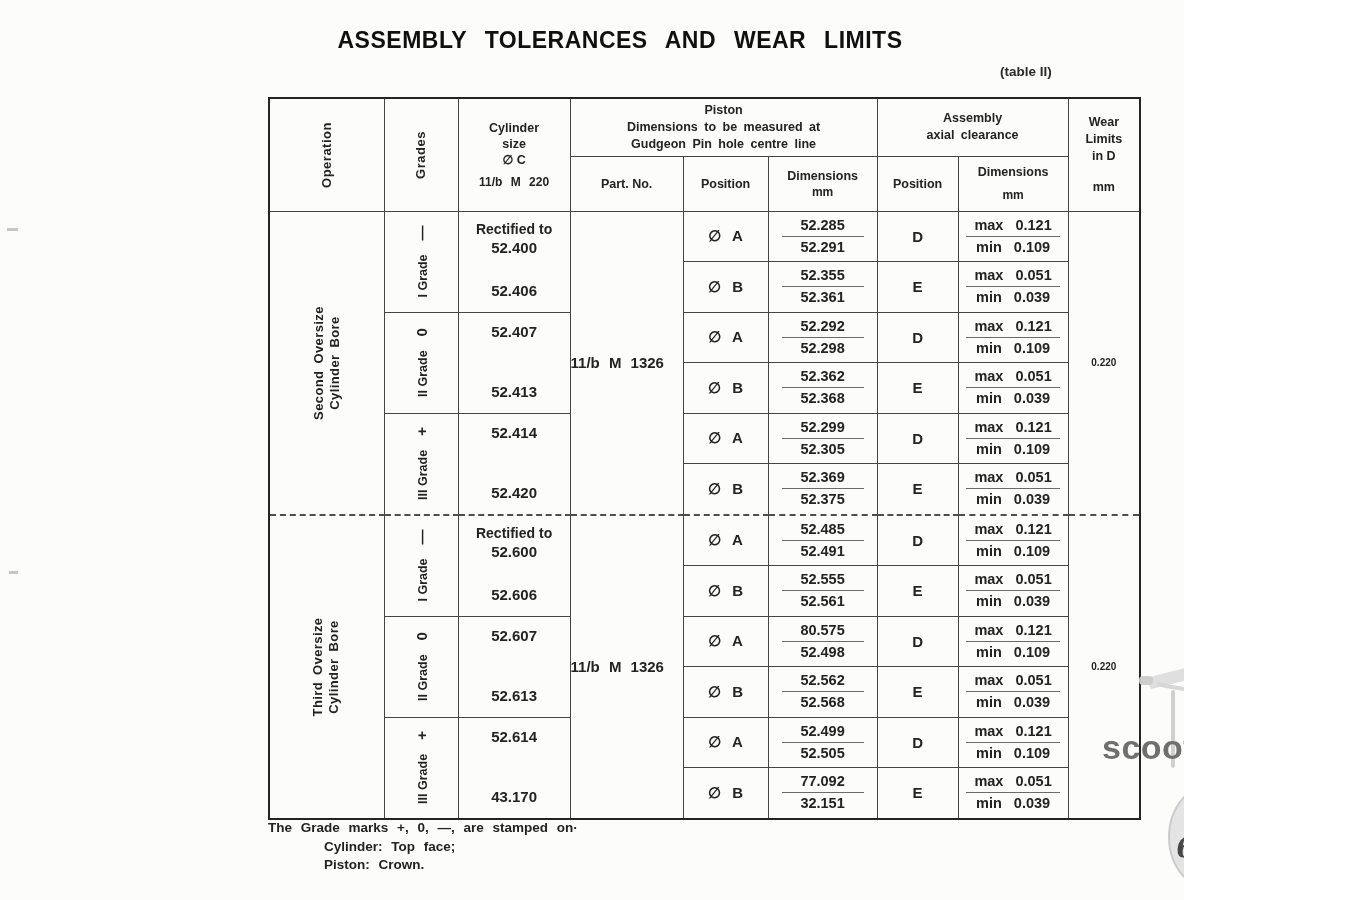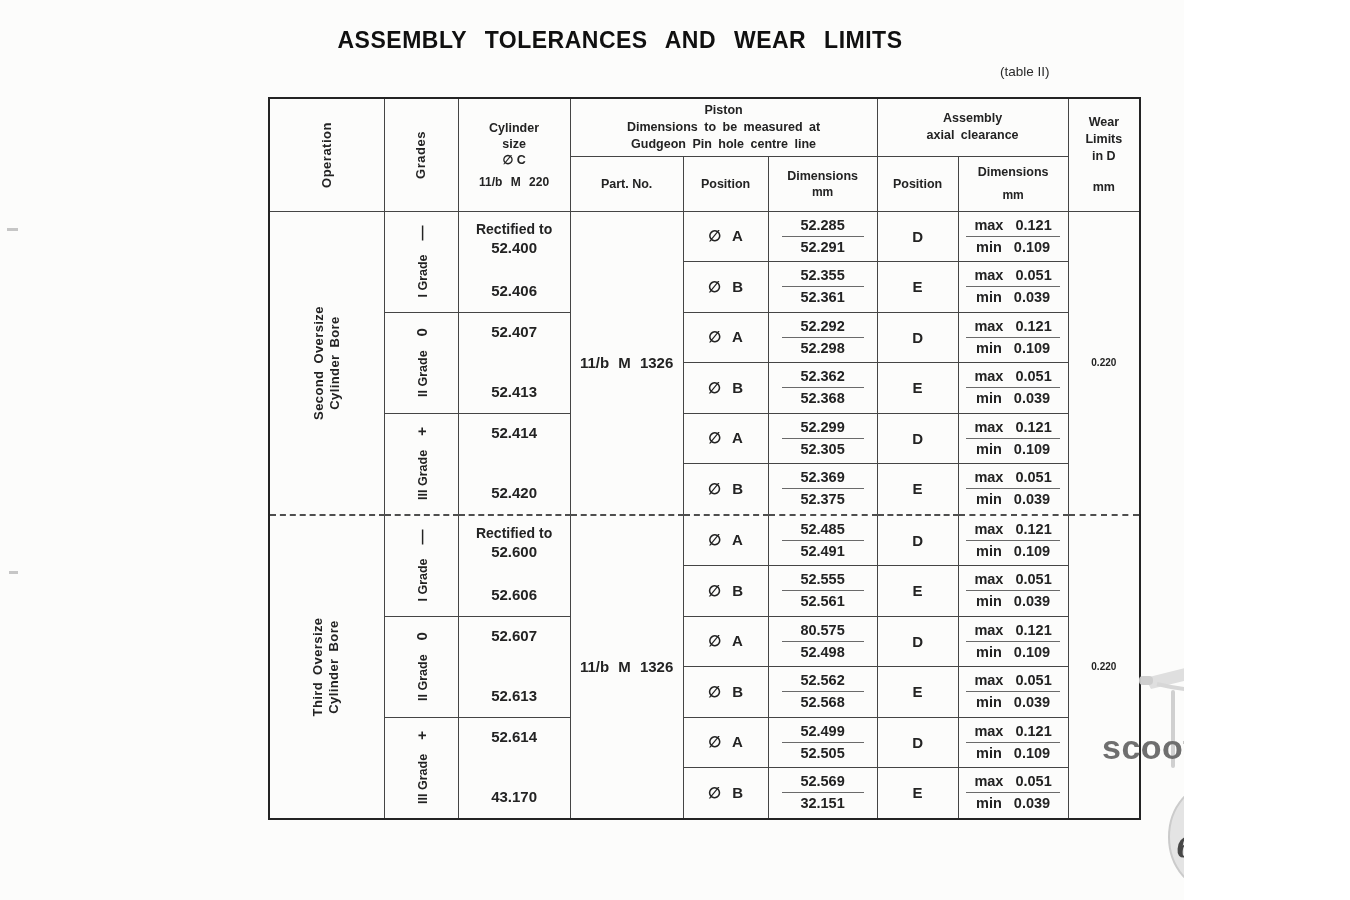--- a/index.html
+++ b/index.html
@@ -4,21 +4,21 @@
 <style>
   html,body { margin:0; padding:0; }
   .page {
     position:relative; width:1184px; height:900px;
     background:#fcfcfb; overflow:hidden;
     font-family:"Liberation Sans", sans-serif; color:#1c1c1c;
   }
   
   .title-block { position:absolute; left:250px; top:26px; width:740px; text-align:center; }
   .title-line { font-size:23px; font-weight:bold; color:#101010; letter-spacing:0.5px; word-spacing:11px; line-height:28px; }
-  .table-ref { position:absolute; left:1000px; top:64px; font-size:13.5px; font-weight:normal; color:#2a2a2a; }
+  .table-ref { position:absolute; left:1000px; top:64px; font-size:13.5px; font-weight:bold; color:#2a2a2a; }
 
   
   table.spec { position:absolute; left:268px; top:97px; border-collapse:collapse; table-layout:fixed; background:transparent; }
   table.spec { border:2.5px solid #242424; }
   table.spec th, table.spec td { border:1px solid #454545; padding:0; font-weight:bold; color:#232323; }
   table.spec thead th { font-size:12.5px; line-height:16px; }
   tr.h1 { height:58px; } tr.h2 { height:55px;text-align:center; } tbody tr { height:50px; }
 
   .hrot-wrap { height:108px; display:flex; align-items:center; justify-content:center; }
   .vrot { transform:rotate(-90deg); white-space:nowrap; }
@@ -36,21 +36,21 @@
   .op-wrap  { height:298px; display:flex; align-items:center; justify-content:center; }
   .op-text  { transform:rotate(-90deg); white-space:nowrap; text-align:center; font-size:13px; line-height:16px; letter-spacing:0.4px; word-spacing:3px; }
   .grade-wrap { height:98px; display:flex; align-items:center; justify-content:center; }
   .grade-text { transform:rotate(-90deg); white-space:nowrap; font-size:12.5px; }
   .gmark { margin-left:14px; font-size:15px; }
 
   .cyl-wrap { height:100px; box-sizing:border-box; display:flex; flex-direction:column; justify-content:space-between; align-items:center; padding:9px 0 13px 0; font-size:15px;gap:8px; }
   .cyl-note { font-size:14px; line-height:17px; }
   .cyl-top { text-align:center; line-height:19px; }
 
-  .part-cell { text-align:center; font-size:15px; word-spacing:5px; }
+  .part-cell { font-size:15px; word-spacing:5px; }
   .pos-cell  { text-align:center; font-size:15px; word-spacing:7px; }
   .apos-cell { text-align:center; font-size:15px; }
   .wear-cell { text-align:center; font-size:10px; }
 
   .dim-cell, .aclr-cell { vertical-align:middle; }
   .frac { display:flex; flex-direction:column; justify-content:center; align-items:center; height:48px; font-size:14.5px; }
   .fv { line-height:21px; }
   .fline { height:1px; background:#6a6a6a; width:76%; }
   .aclr-cell .fline { width:86%; }
   .aclr-cell .fv { word-spacing:8px; }
@@ -453,37 +453,42 @@
               <div class="fv">max 0.121</div>
               <div class="fline"></div>
               <div class="fv">min 0.109</div>
             </div>
         </td>
       </tr>
       <tr>
         <td class="pos-cell">∅ B</td>
         <td class="dim-cell">
           <div class="frac">
-              <div class="fv">52.569</div>
+              <div class="fv">77.092</div>
               <div class="fline"></div>
               <div class="fv">32.151</div>
             </div>
         </td>
         <td class="apos-cell">E</td>
         <td class="aclr-cell">
           <div class="frac">
               <div class="fv">max 0.051</div>
               <div class="fline"></div>
               <div class="fv">min 0.039</div>
             </div>
         </td>
       </tr>
     </tbody>
   </table>
 
+  <div class="notes">
+    <div>The Grade marks +, 0, —, are stamped on·</div>
+    <div class="note-indent">Cylinder: Top face;</div>
+    <div class="note-indent">Piston: Crown.</div>
+  </div>
 
   <svg class="scooter-svg" width="160" height="298" viewBox="0 0 160 298" opacity="0.95">
     <ellipse cx="80" cy="28" rx="20" ry="26" fill="#e7e7e7"></ellipse>
     <path d="M70 12 Q80 4 90 12 L88 40 L72 40 Z" fill="#dbdbdb"></path>
     <rect x="71" y="40" width="18" height="32" rx="6" fill="#d0d0d0"></rect>
     <polygon points="74,60 10,76 16,87 78,72" fill="#dedede"></polygon>
     <polygon points="86,60 150,76 144,87 82,72" fill="#dedede"></polygon>
     <rect x="4" y="74" width="14" height="9" rx="4" fill="#cccccc"></rect>
     <rect x="142" y="74" width="14" height="9" rx="4" fill="#cccccc"></rect>
     <path d="M22 82 Q80 96 138 82" stroke="#d6d6d6" stroke-width="4" fill="none"></path>

